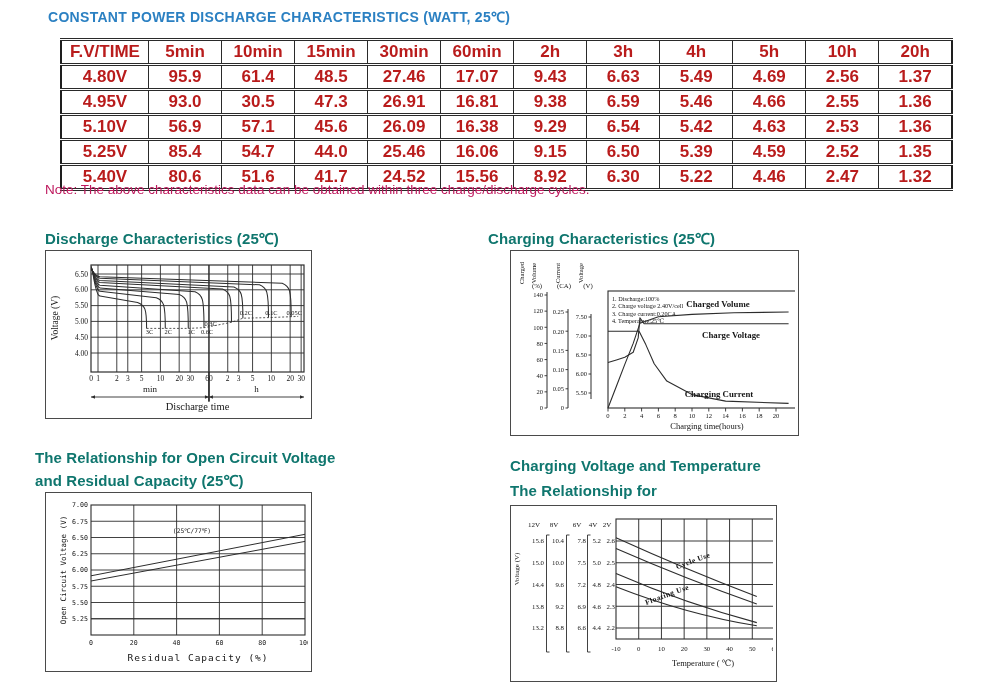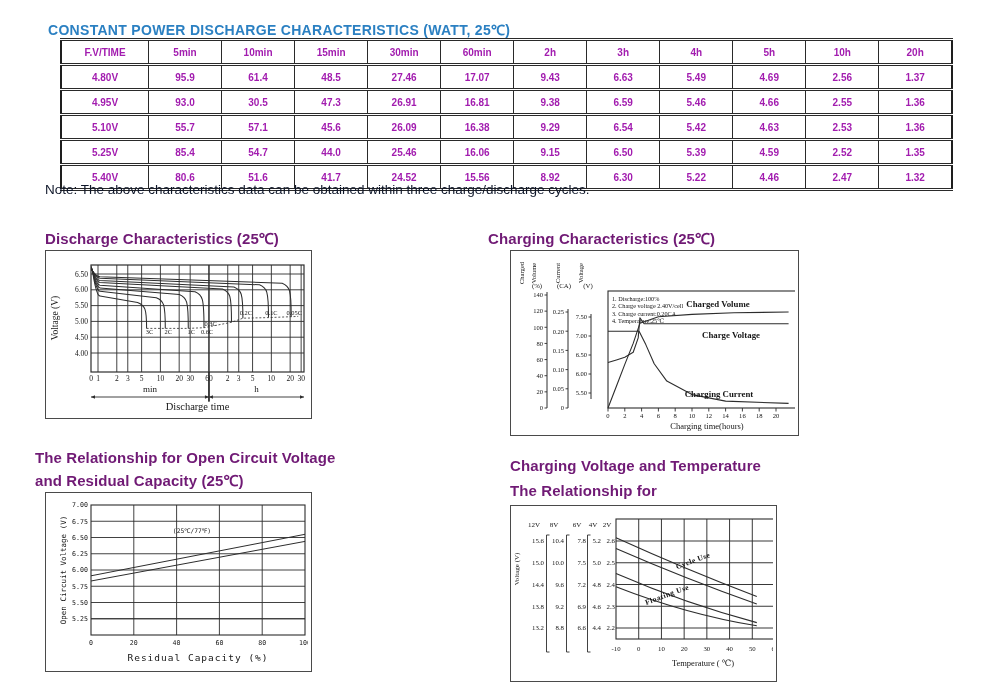--- a/index.html
+++ b/index.html
@@ -1,30 +1,30 @@
 <!DOCTYPE html>
 <html><head>
 <meta charset="utf-8">
 <style>
   html,body{margin:0;padding:0;background:#ffffff;}
   body{width:1000px;height:687px;position:relative;overflow:hidden;
        font-family:"Liberation Sans",sans-serif;color:#111;}
   .abs{position:absolute;}
-  #page-title{left:48px;top:20px;font-size:14px;font-weight:600;letter-spacing:.3px;color:#2b80c2;}
+  #page-title{left:48px;top:7px;font-size:14px;font-weight:600;letter-spacing:.3px;color:#2b80c2;}
   
   #power-table{left:60px;top:38px;border-collapse:collapse;table-layout:fixed;width:893px;
-      font-size:10px;color:#a21caf;}
+      font-size:17px;color:#b91c1c;}
   #power-table th,#power-table td{border:1.2px solid #2a2a2a;border-top:3px double #2a2a2a;
       border-bottom:3px double #2a2a2a;text-align:center;padding:1px 0;height:20px;}
   #power-table{border:2px solid #1e1e1e;}
   #power-table th{font-weight:700;}
   #power-table td{font-weight:600;}
   #power-table .c0{width:86px;}
-  #table-note{left:45px;top:182px;font-size:13.5px;font-weight:500;color:#0f172a;}
-  .sec-title{color:#701a75;font-size:15px;font-weight:600;letter-spacing:.1px;line-height:23px;}
+  #table-note{left:45px;top:182px;font-size:13.5px;font-weight:500;color:#be185d;}
+  .sec-title{color:#0f766e;font-size:15px;font-weight:600;letter-spacing:.1px;line-height:23px;}
   #discharge-title{left:45px;top:227px;}
   #charging-title{left:488px;top:227px;}
   #ocv-title{left:35px;top:446px;}
   #cvt-title{left:510px;top:453px;line-height:25px;}
   .chartbox{border:1.5px solid #4a4a4a;background:#fff;}
   #discharge-chart{left:45px;top:250px;width:265px;height:167px;}
   #charging-chart{left:510px;top:250px;width:287px;height:184px;}
   #ocv-chart{left:45px;top:492px;width:265px;height:178px;}
   #cvt-chart{left:510px;top:505px;width:265px;height:175px;}
   svg{display:block;}
@@ -78,21 +78,21 @@
           <td>16.81</td>
           <td>9.38</td>
           <td>6.59</td>
           <td>5.46</td>
           <td>4.66</td>
           <td>2.55</td>
           <td>1.36</td>
         </tr>
         <tr>
           <td class="c0">5.10V</td>
-          <td>55.7</td>
+          <td>56.9</td>
           <td>57.1</td>
           <td>45.6</td>
           <td>26.09</td>
           <td>16.38</td>
           <td>9.29</td>
           <td>6.54</td>
           <td>5.42</td>
           <td>4.63</td>
           <td>2.53</td>
           <td>1.36</td>

